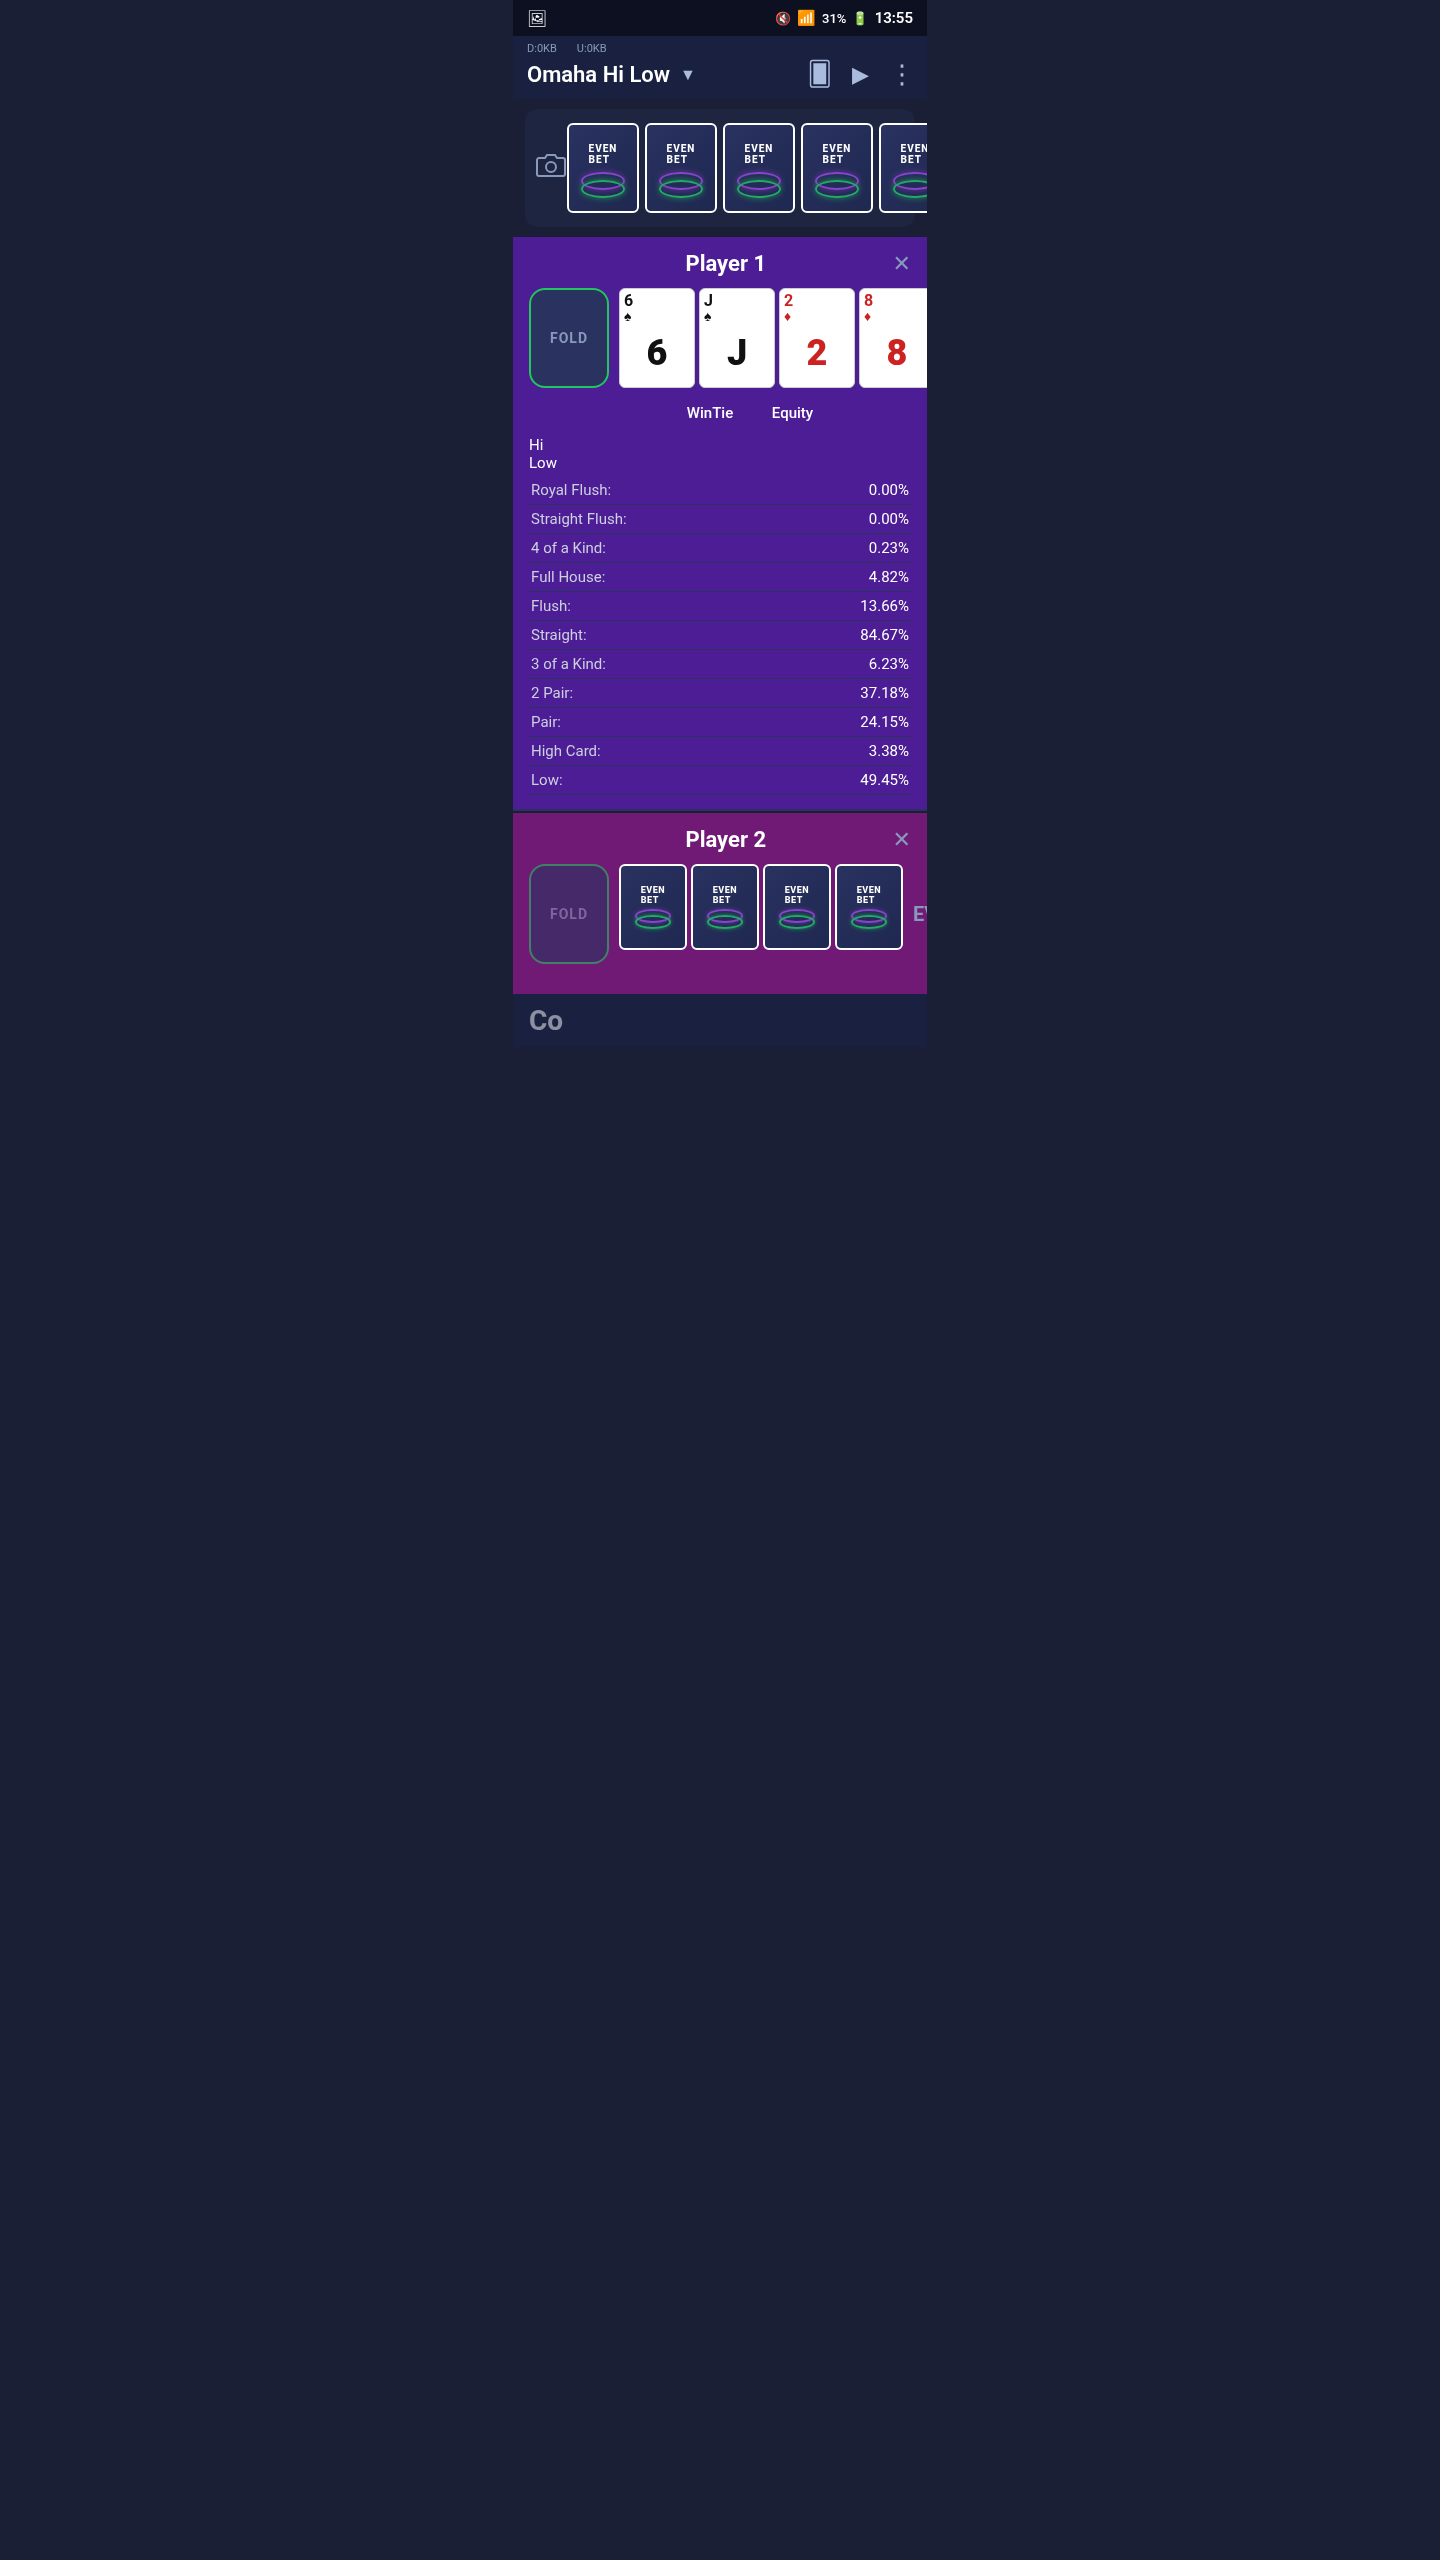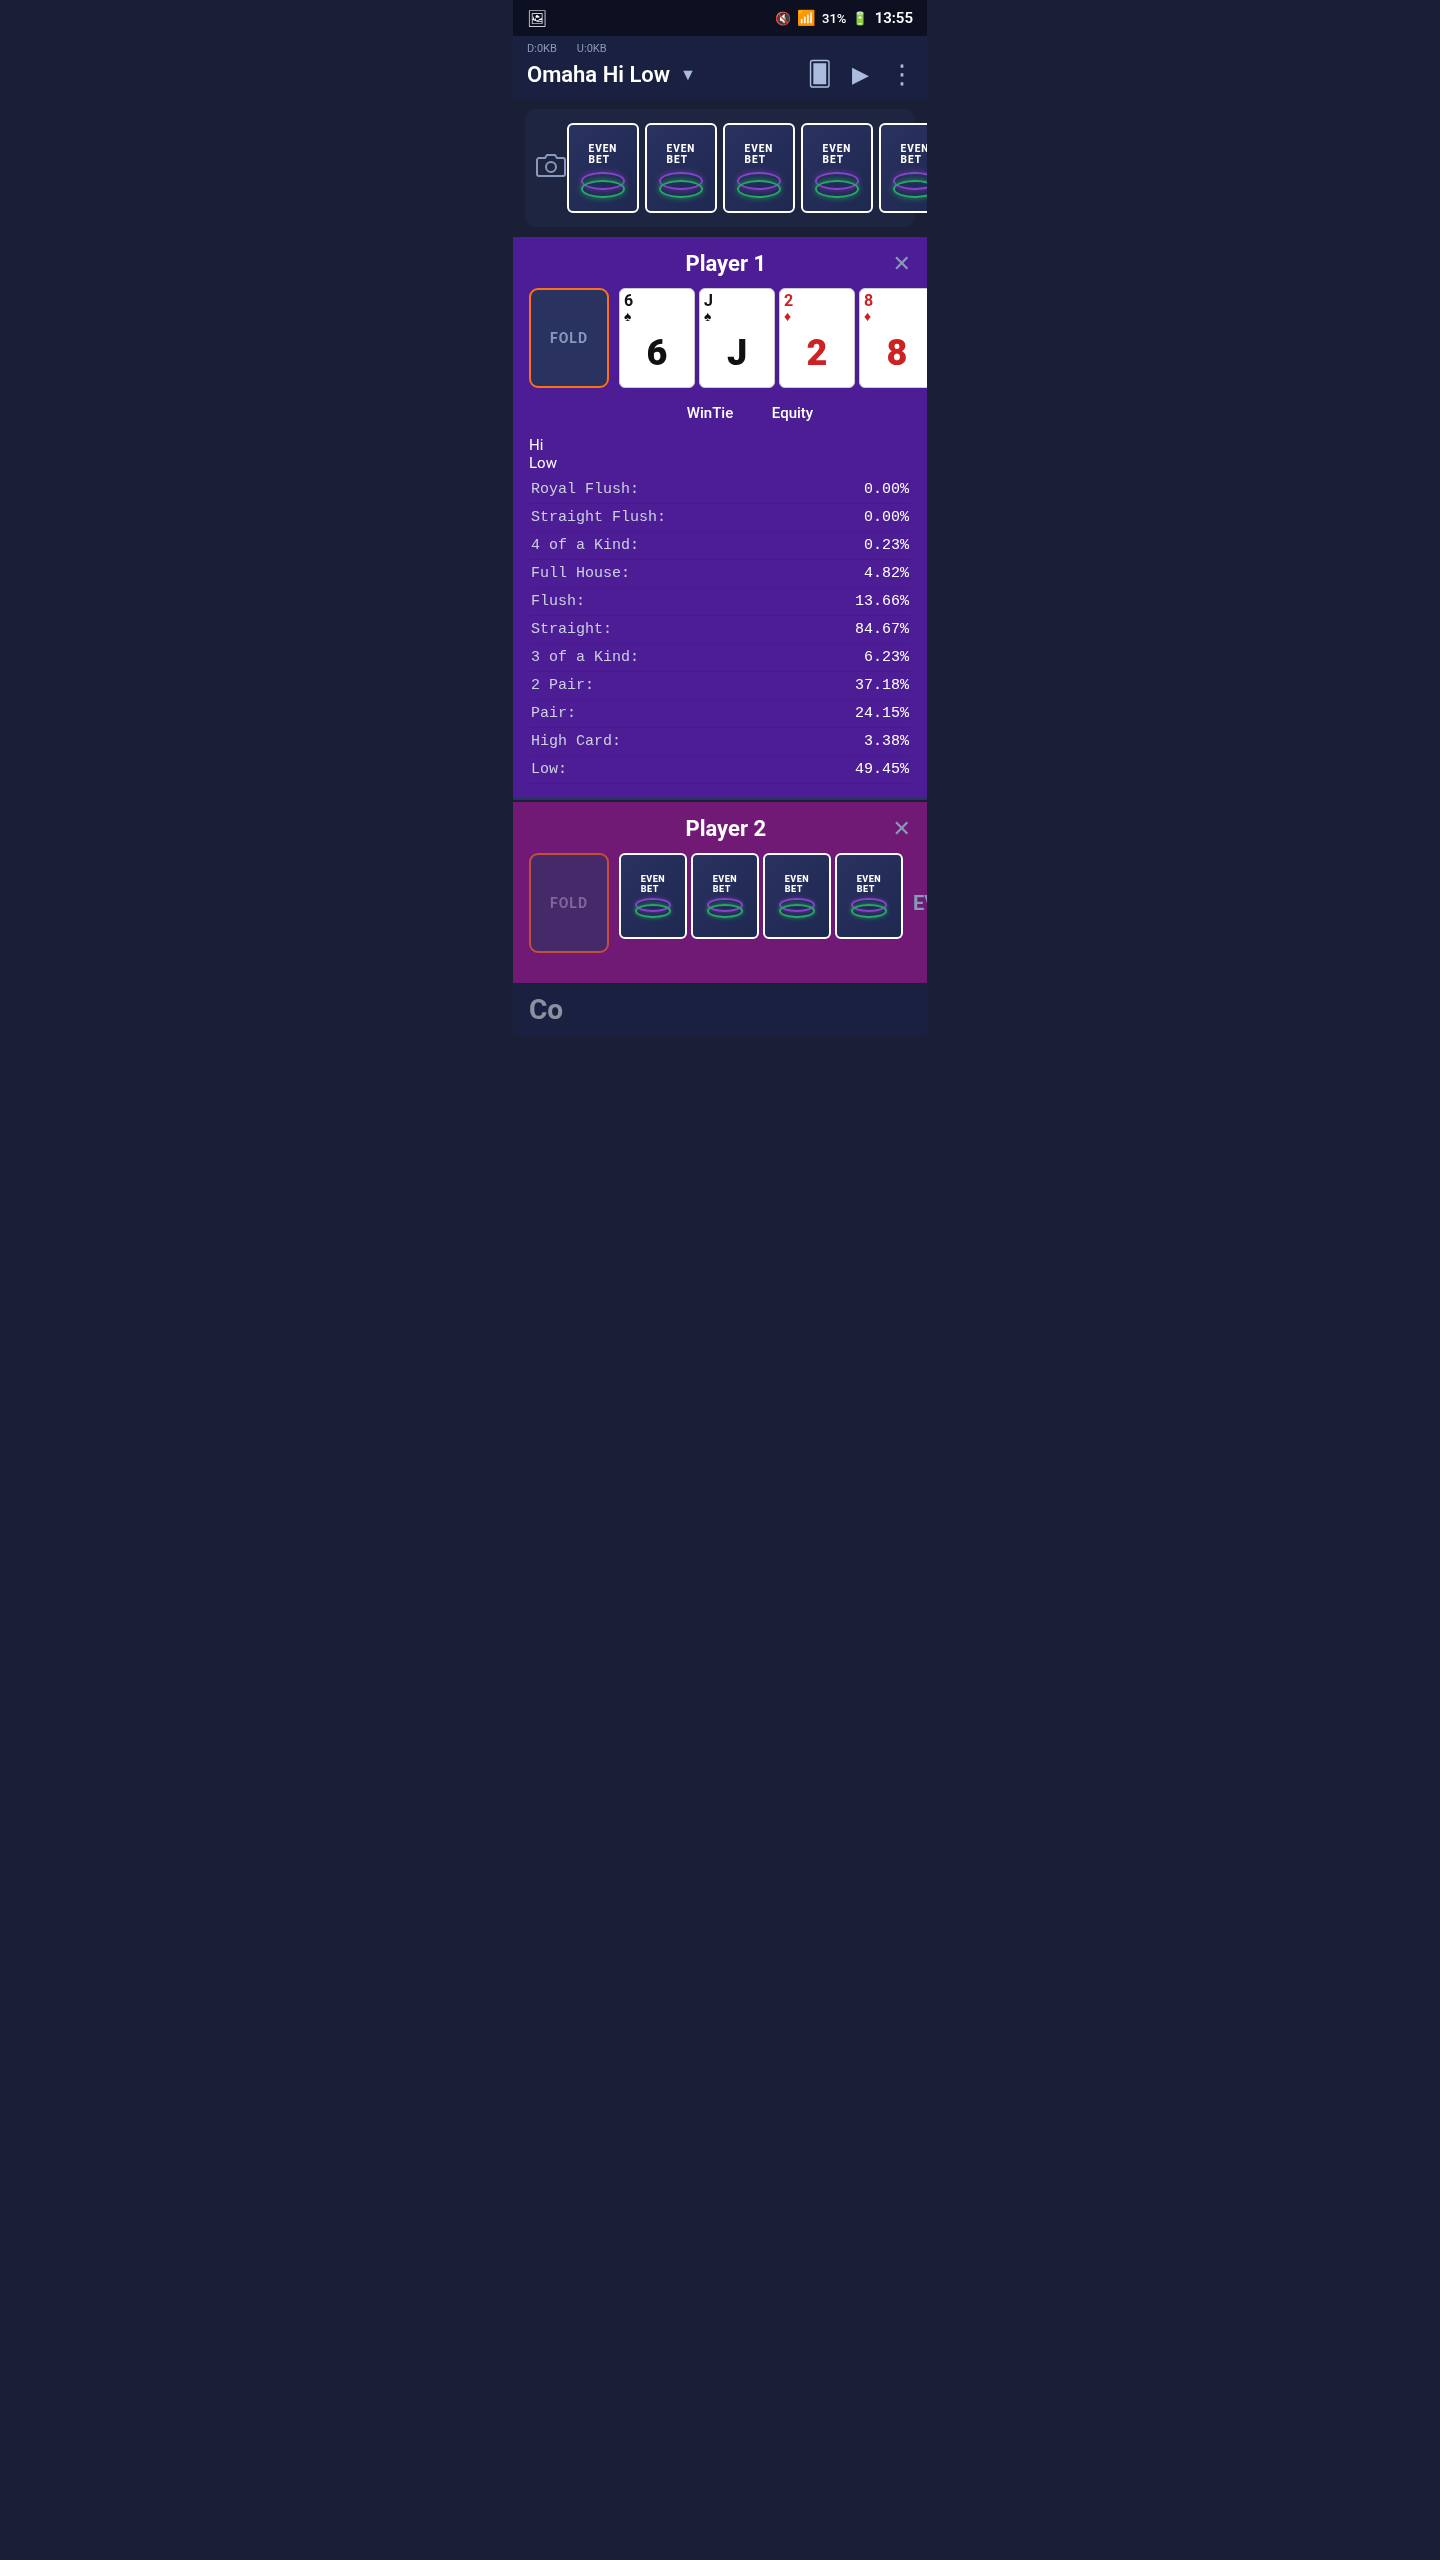--- a/index.html
+++ b/index.html
@@ -182,22 +182,22 @@
     .player-cards-area {
       display: flex;
       align-items: flex-start;
       gap: 10px;
       margin-bottom: 16px;
     }
     .fold-button {
       width: 80px;
       height: 100px;
       background: #2a3360;
-      border: 2px solid #f97316;
-      border-radius: 9px;
+      border: 2px solid #22c55e;
+      border-radius: 16px;
       display: flex;
       align-items: center;
       justify-content: center;
       font-size: 14px;
       font-weight: 700;
       color: #8899bb;
       cursor: pointer;
       letter-spacing: 1px;
       flex-shrink: 0;
     }
@@ -295,21 +295,20 @@
       font-size: 18px;
       font-weight: 600;
     }
     .chevron-up {
       font-size: 18px;
       color: #8899bb;
     }
 
     
     .hand-breakdown {
-      font-family: Liberation Mono, monospace;
     }
     .breakdown-row {
       display: flex;
       justify-content: space-between;
       padding: 5px 2px;
       border-bottom: 1px solid #2a3360;
     }
     .breakdown-label {
       font-size: 15px;
       color: #ccd0e0;

